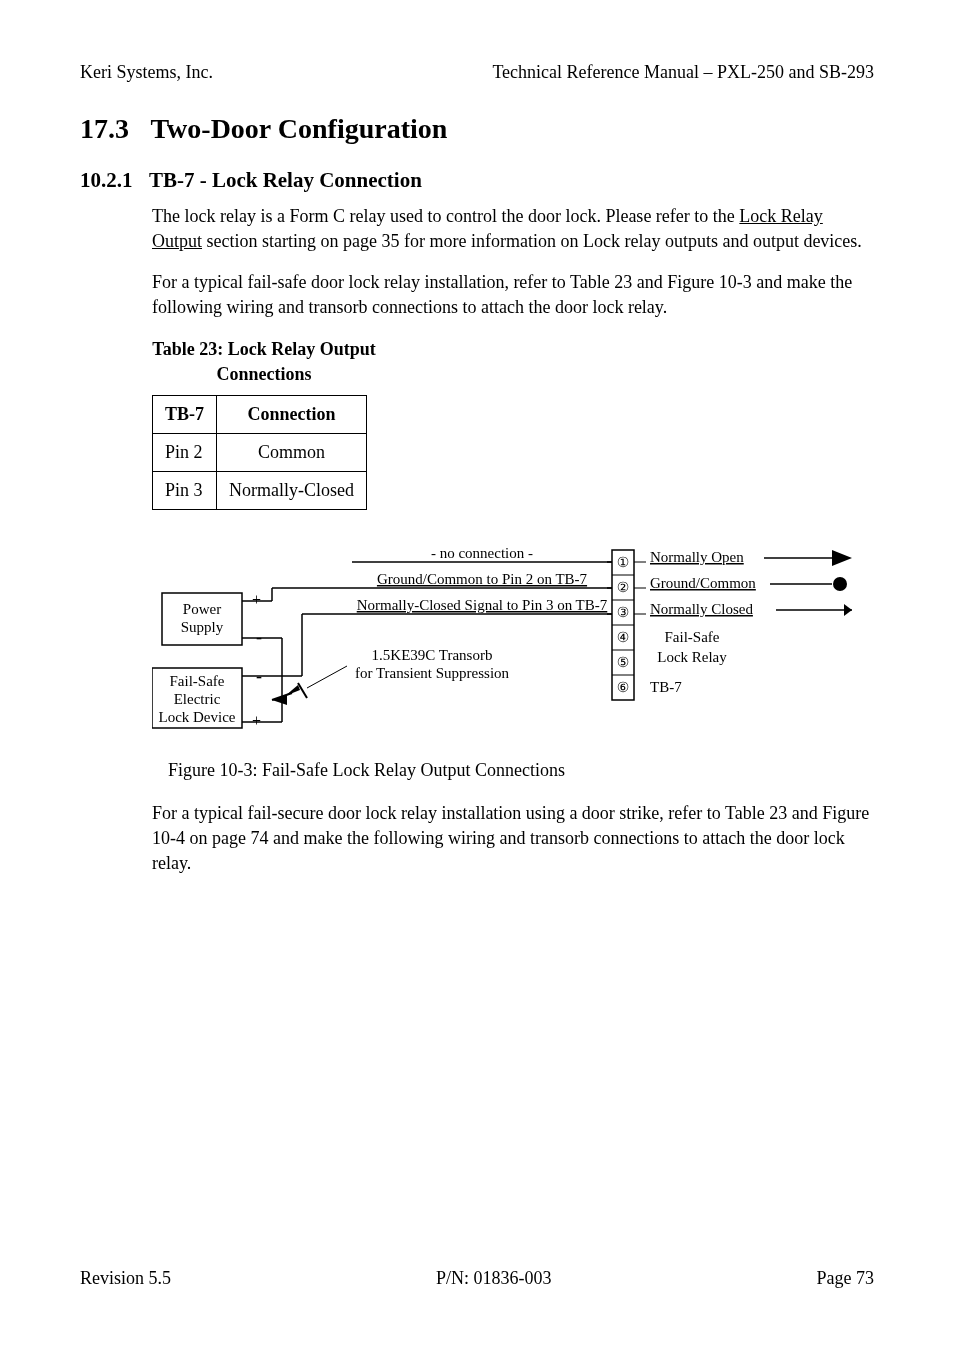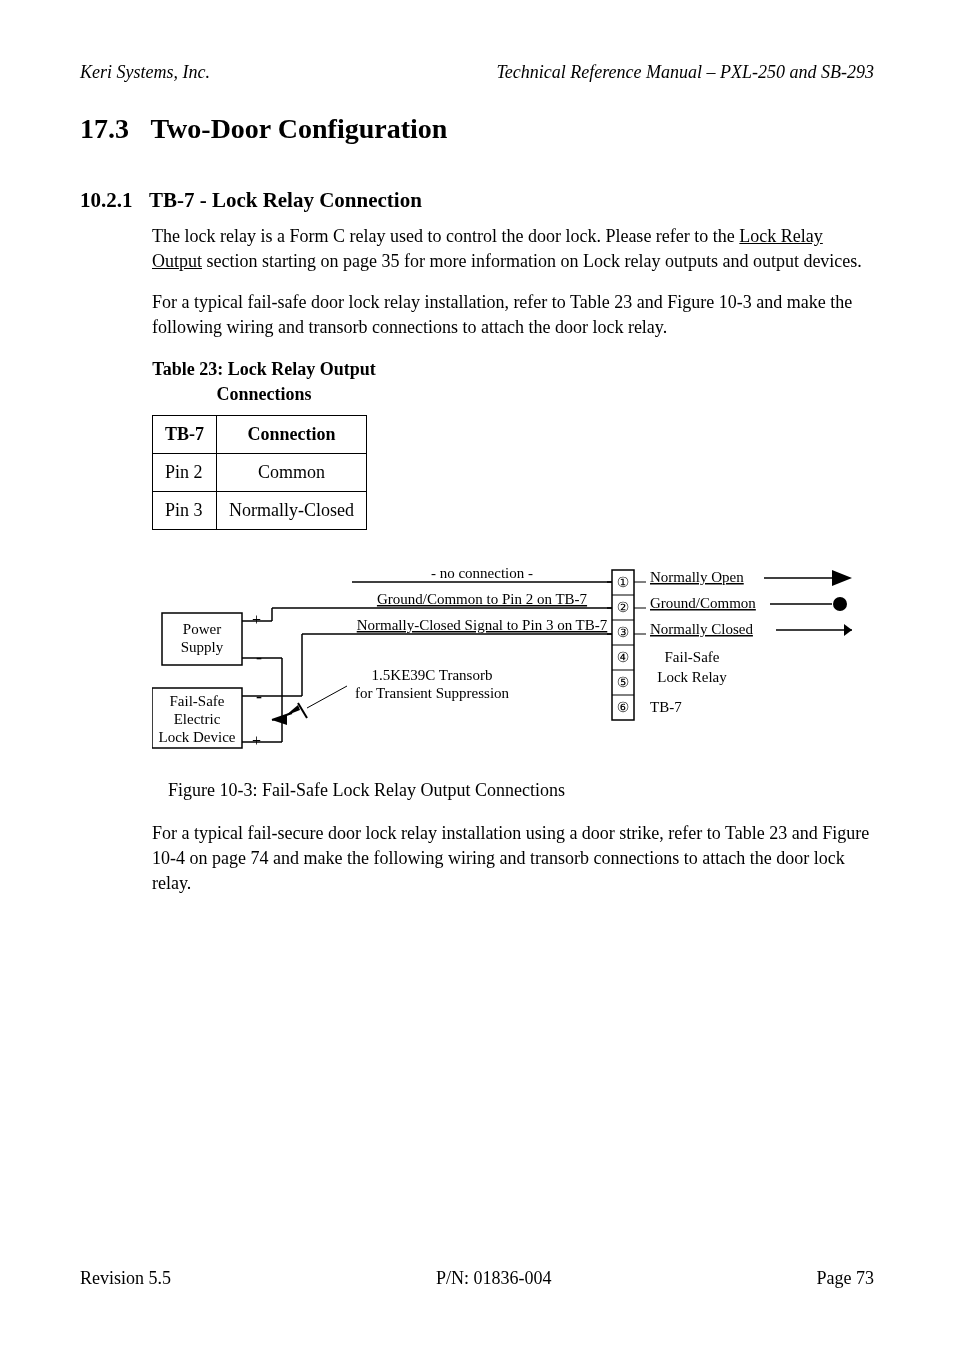--- a/index.html
+++ b/index.html
@@ -13,40 +13,38 @@
       box-sizing: border-box;
       min-height: 1351px;
       display: flex;
       flex-direction: column;
     }
     .header-row {
       display: flex;
       justify-content: space-between;
       margin-bottom: 24px;
       font-size: 18px;
-      font-style: italic;
     }
     h1.sec {
       font-size: 28px;
       font-weight: bold;
       margin: 0 0 18px 0;
     }
     .sec-num {
       display: inline-block;
       width: 64px;
     }
     h2.subsec {
       font-size: 21px;
       font-weight: bold;
       margin: 0 0 8px 0;
     }
     .subsec-num {
       display: inline-block;
       width: 64px;
-      margin-top: 20px;
     }
     .body-indent {
       margin-left: 72px;
     }
     p {
       margin: 0 0 16px 0;
     }
     .underline {
       text-decoration: underline;
     }
@@ -220,15 +218,15 @@
     </svg>
   </div>
 
   <p class="fig-caption">Figure 10-3: Fail-Safe Lock Relay Output Connections</p>
 
   <p>For a typical fail-secure door lock relay installation using a door strike, refer to Table 23 and Figure 10-4 on page 74 and make the following wiring and transorb connections to attach the door lock relay.</p>
 </div>
 
 <div class="footer-row">
   <span>Revision 5.5</span>
-  <span>P/N: 01836-004</span>
+  <span>P/N: 01836-003</span>
   <span>Page 73</span>
 </div>
 
 </body></html>

